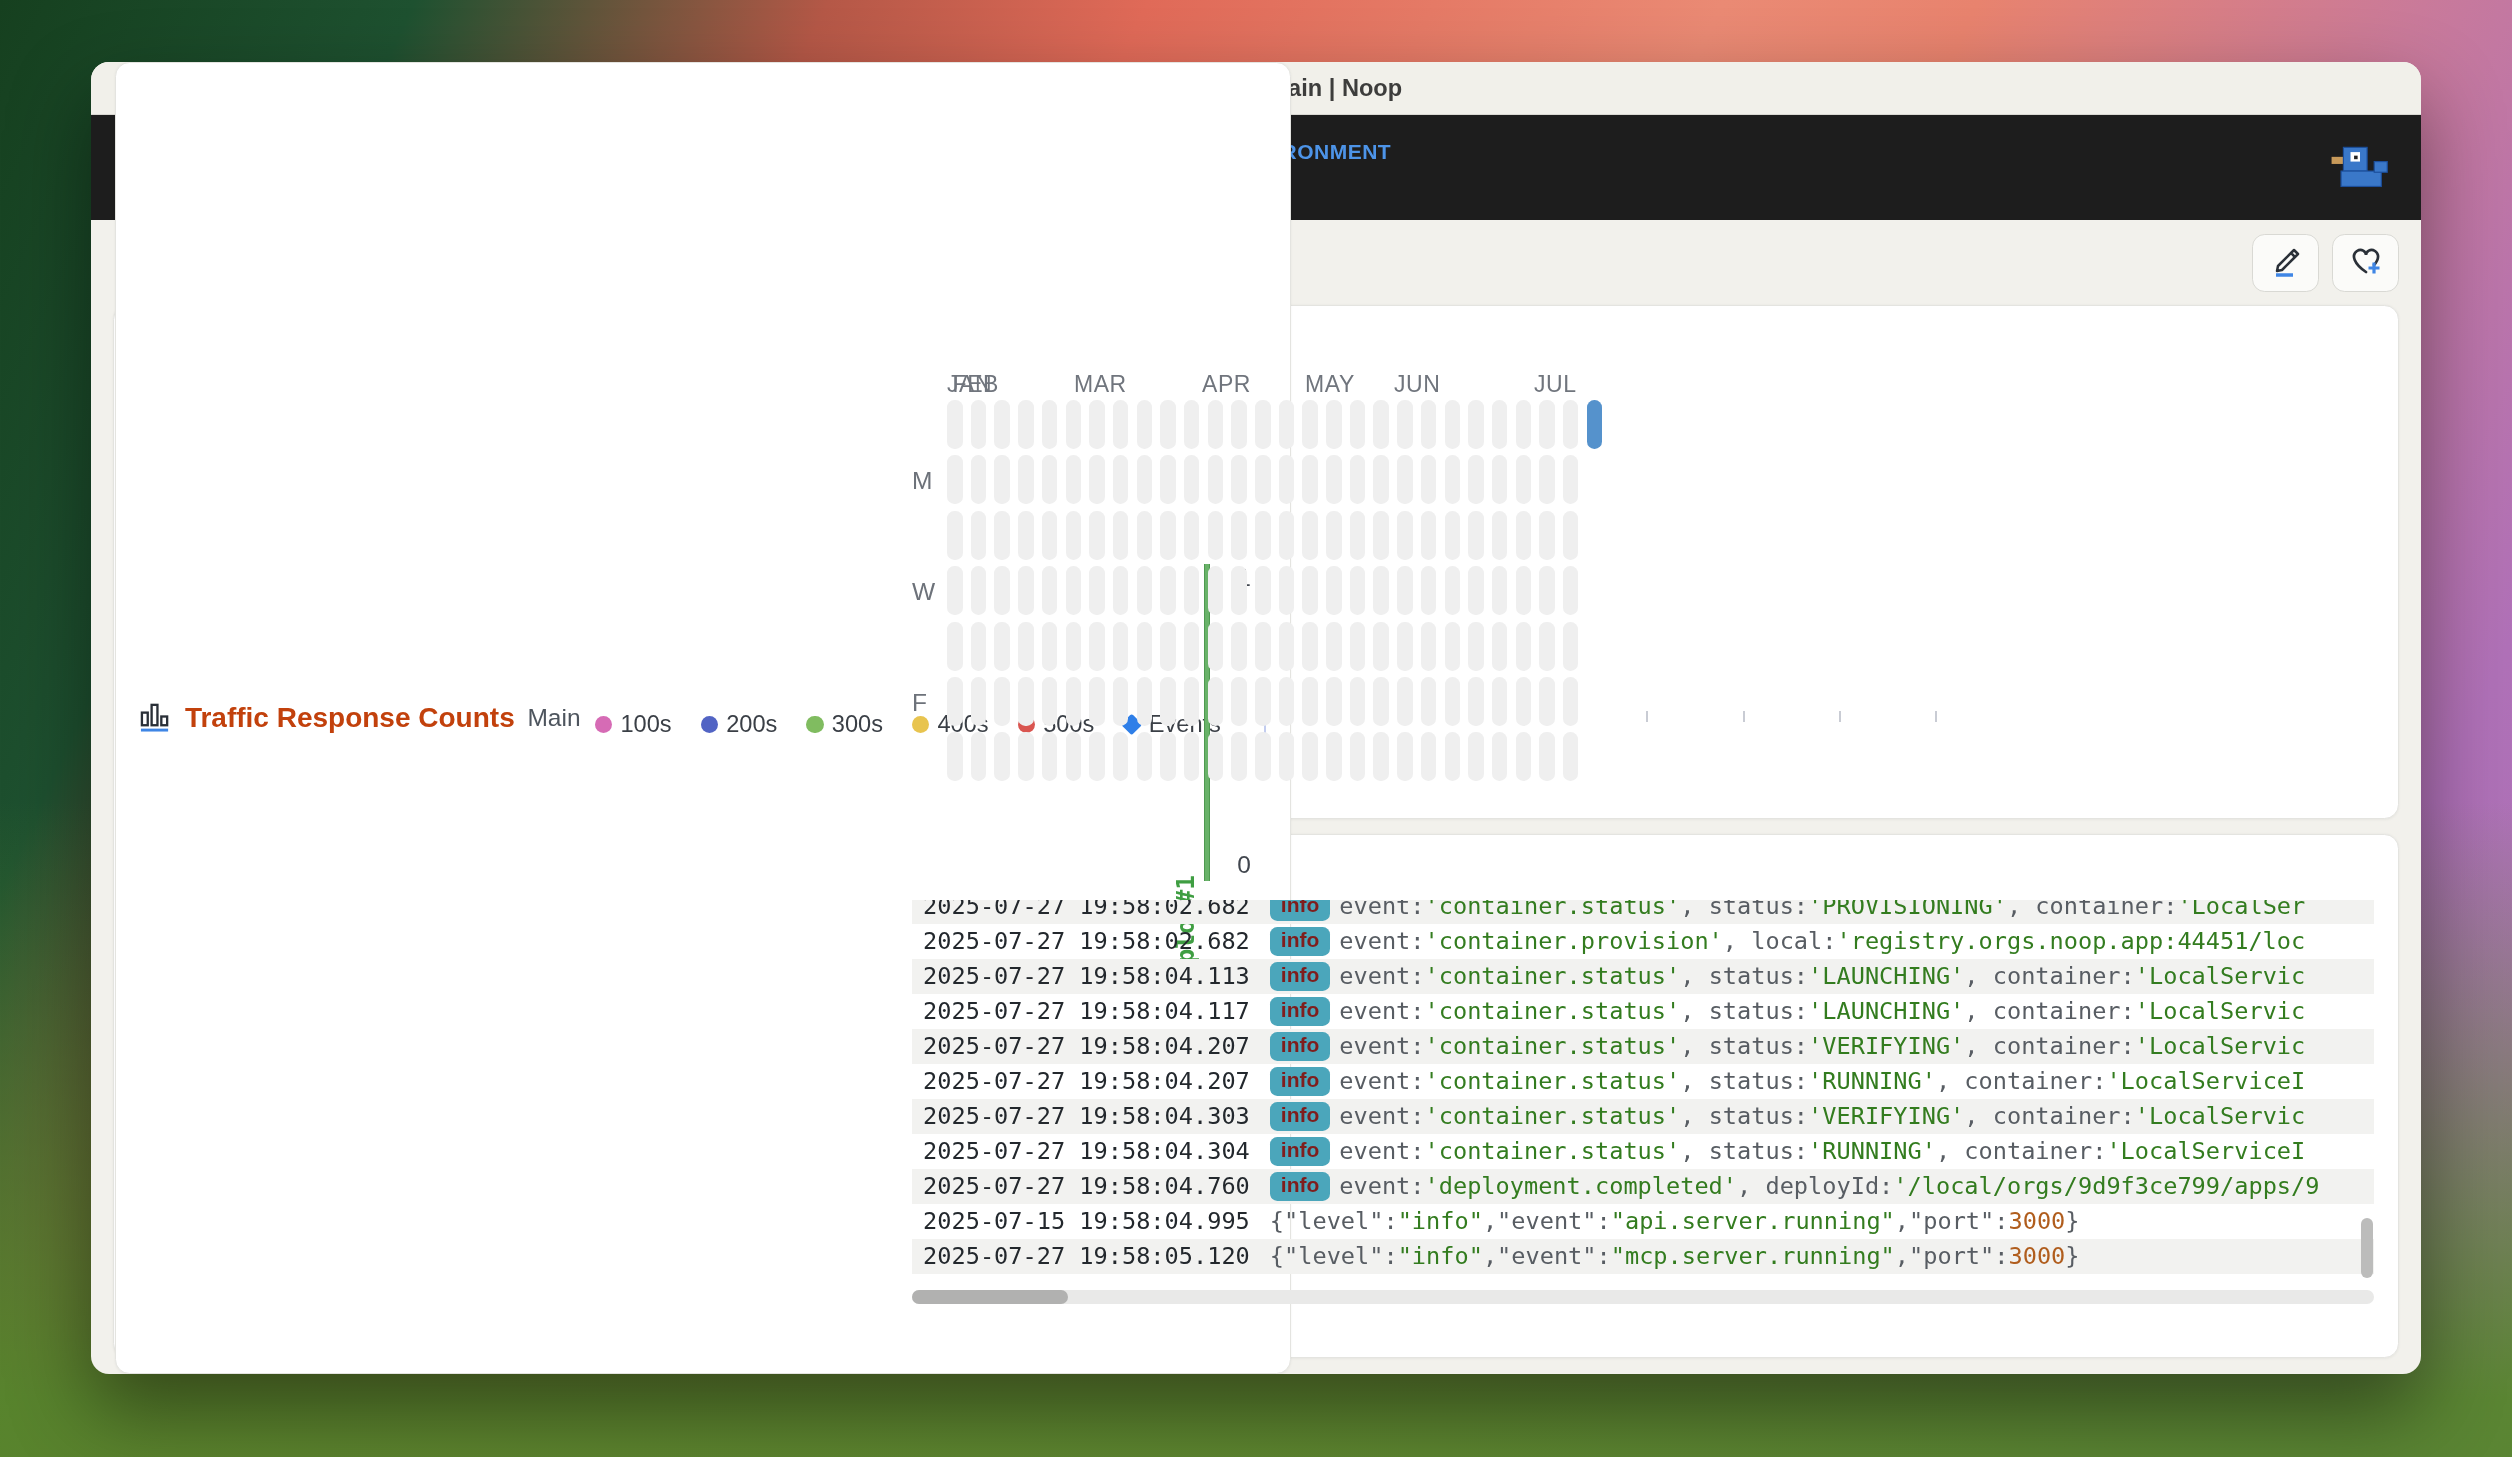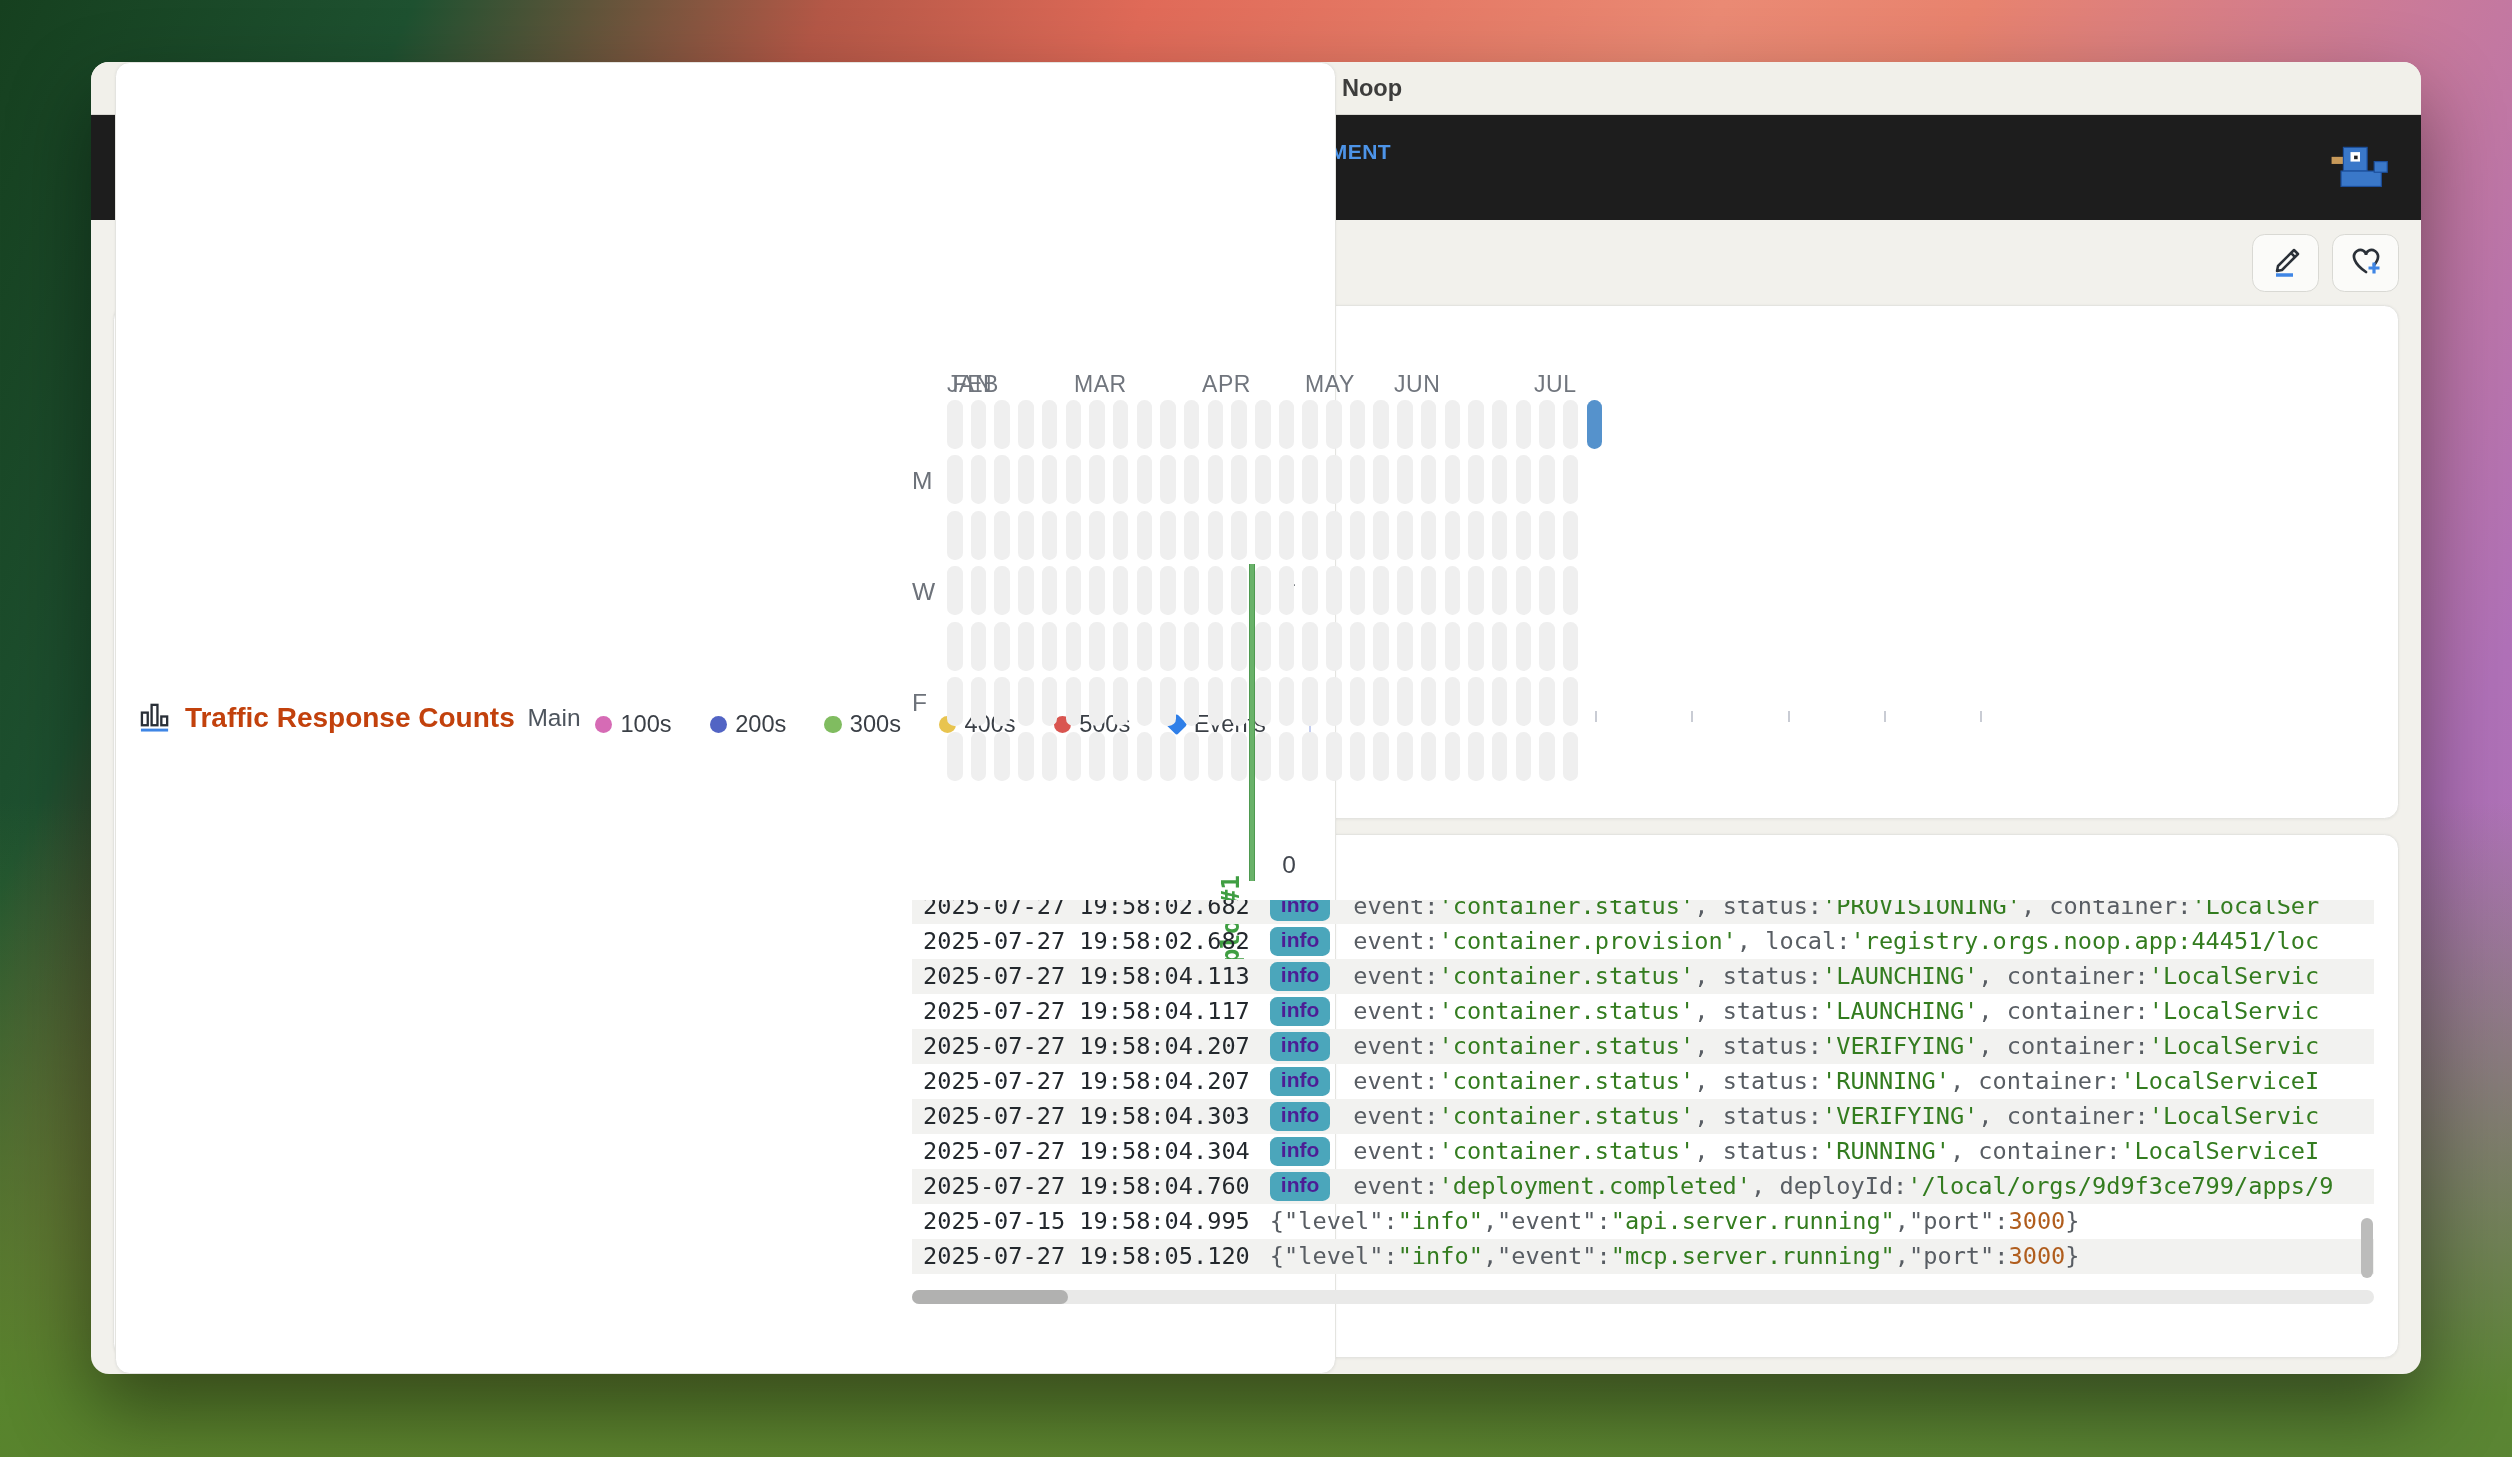--- a/index.html
+++ b/index.html
@@ -66,21 +66,21 @@
   .meta { margin-left:auto; display:flex; align-items:center; gap:9px; color:#555b63; font-size:23.6px; }
   .meta .gap { width:9px; }
   .badge-sq { width:35px; height:35px; background:#3f86e5; border-radius:8.2px; margin-left:11px;
     display:flex; align-items:center; justify-content:center; box-shadow:0 0 0 4.5px #dce9fb; }
   .star-wrap { margin-left:11px; display:flex; box-shadow:0 0 0 4.5px #dce9fb; border-radius:50%; }
   .pill-dark { margin-left:auto; background:#3f464d; color:#fff; font-size:23px; font-weight:800;
     padding:5.5px 16.4px; border-radius:16.4px; letter-spacing:0.5px; }
   .endpoint-row { display:flex; align-items:center; gap:14.5px; padding:9px 11px; }
   .endpoint-sep { width:1.8px; height:31px; background:#d9d9d6; }
   
-  .legend { display:flex; justify-content:center; align-items:center; gap:38px; margin-top:12.7px; height:31px; }
+  .legend { display:flex; justify-content:center; align-items:center; gap:29px; margin-top:12.7px; height:31px; }
   .legend-item { display:flex; align-items:center; gap:8.2px; font-size:23.6px; color:#3a3f46; }
   .dot { width:17.3px; height:17.3px; border-radius:50%; }
   .dot.diamond { border-radius:2.7px; transform:rotate(45deg) scale(.9); }
   .plot { position:relative; height:320px; margin:5.5px 0 0 0; border-top:1.8px solid #eef0f7; }
   .axis-bottom { position:absolute; left:0; right:0; bottom:0; border-bottom:1.8px solid #e3e4ea; }
   .ylab-top { position:absolute; left:1.8px; top:1.8px; font-size:24.5px; color:#41464e; }
   .ylab-bottom { position:absolute; left:1.8px; bottom:1.8px; font-size:24.5px; color:#41464e; }
   .deploy-line { position:absolute; right:25.4px; top:1.8px; bottom:0; width:6.4px;
     background:#69b269; border-left:1.8px solid #4e9a50; border-right:1.8px solid #4e9a50; }
   .deploy-label { position:absolute; right:35px; bottom:5.5px; font-family:"DejaVu Sans Mono", monospace;
@@ -100,22 +100,22 @@
   .hm-col { display:flex; flex-direction:column; margin-right:8.2px; }
   .hm-cell { width:15.5px; height:49px; border-radius:7.3px; margin-bottom:6.4px; }
   .hm-days { position:absolute; left:0; top:29px; bottom:0; width:31px; }
   .hm-day { position:absolute; font-size:24.5px; color:#6d727a; }
   
   .log-viewport { position:relative; height:385px; overflow:hidden; margin-top:7.3px; }
   .log-rows { margin-top:-11px; font-family:"DejaVu Sans Mono", monospace; font-size:23.6px; }
   .log-row { display:flex; align-items:center; height:35px; white-space:nowrap; overflow:hidden; padding-left:11px; }
   .log-row.odd { background:#f2f2f0; }
   .log-ts { color:#23282d; margin-right:20px; flex:none; }
-  .log-badge { background:#4ba6bb; color:#4c1d95; font-family:"Liberation Sans",sans-serif; font-size:21px;
-    font-weight:700; border-radius:7.3px; padding:1.8px 11px 3.6px; margin-right:23px; flex:none; }
+  .log-badge { background:#4ba6bb; color:#7f1d1d; font-family:"Liberation Sans",sans-serif; font-size:21px;
+    font-weight:700; border-radius:7.3px; padding:1.8px 11px 3.6px; margin-right:9px; flex:none; }
   .seg-k { color:#585d63; } .seg-v { color:#337c1f; } .seg-n { color:#b05d1d; }
   .hscroll { position:relative; height:13.6px; background:#e9e9e8; border-radius:7.3px; margin-top:5.5px; }
   .hscroll .thumb { position:absolute; left:0; top:0; height:13.6px; width:156px; background:#b1b1b0; border-radius:7.3px; cursor:grab; }
   .vscroll-thumb { position:absolute; right:1.8px; bottom:7.3px; width:11.8px; height:60px; background:#bcbcbb; border-radius:6.4px; cursor:grab; }
   .log-footer { position:relative; height:56px; display:flex; align-items:center; justify-content:center; }
   .log-count { font-size:24.5px; color:#3a3f45; }
   .live-pill { position:absolute; right:3.6px; display:flex; align-items:center; gap:7.3px; background:#95999b;
     color:#fff; font-size:22px; font-weight:800; border-radius:8.2px; padding:4.5px 12.7px; cursor:pointer; }
   .live-dot { width:8.2px; height:8.2px; border-radius:50%; background:#fff; }
 </style>

